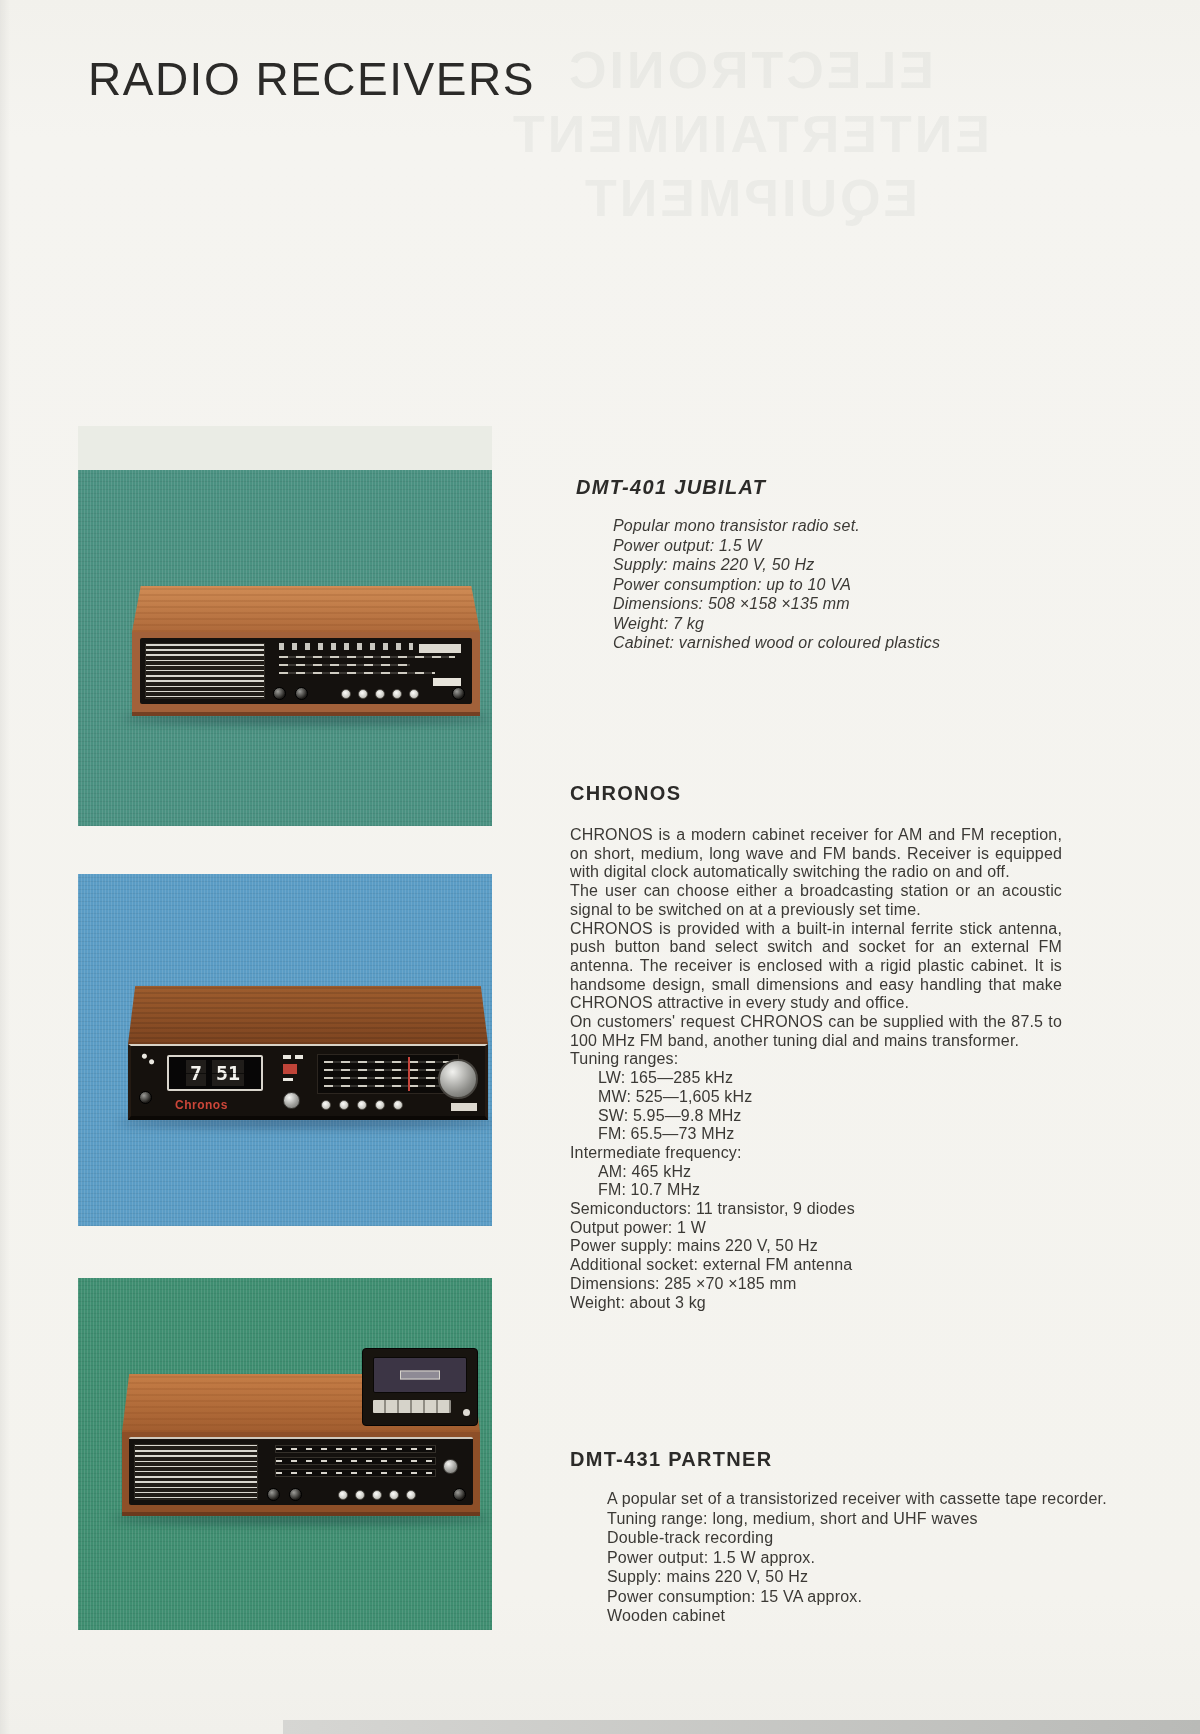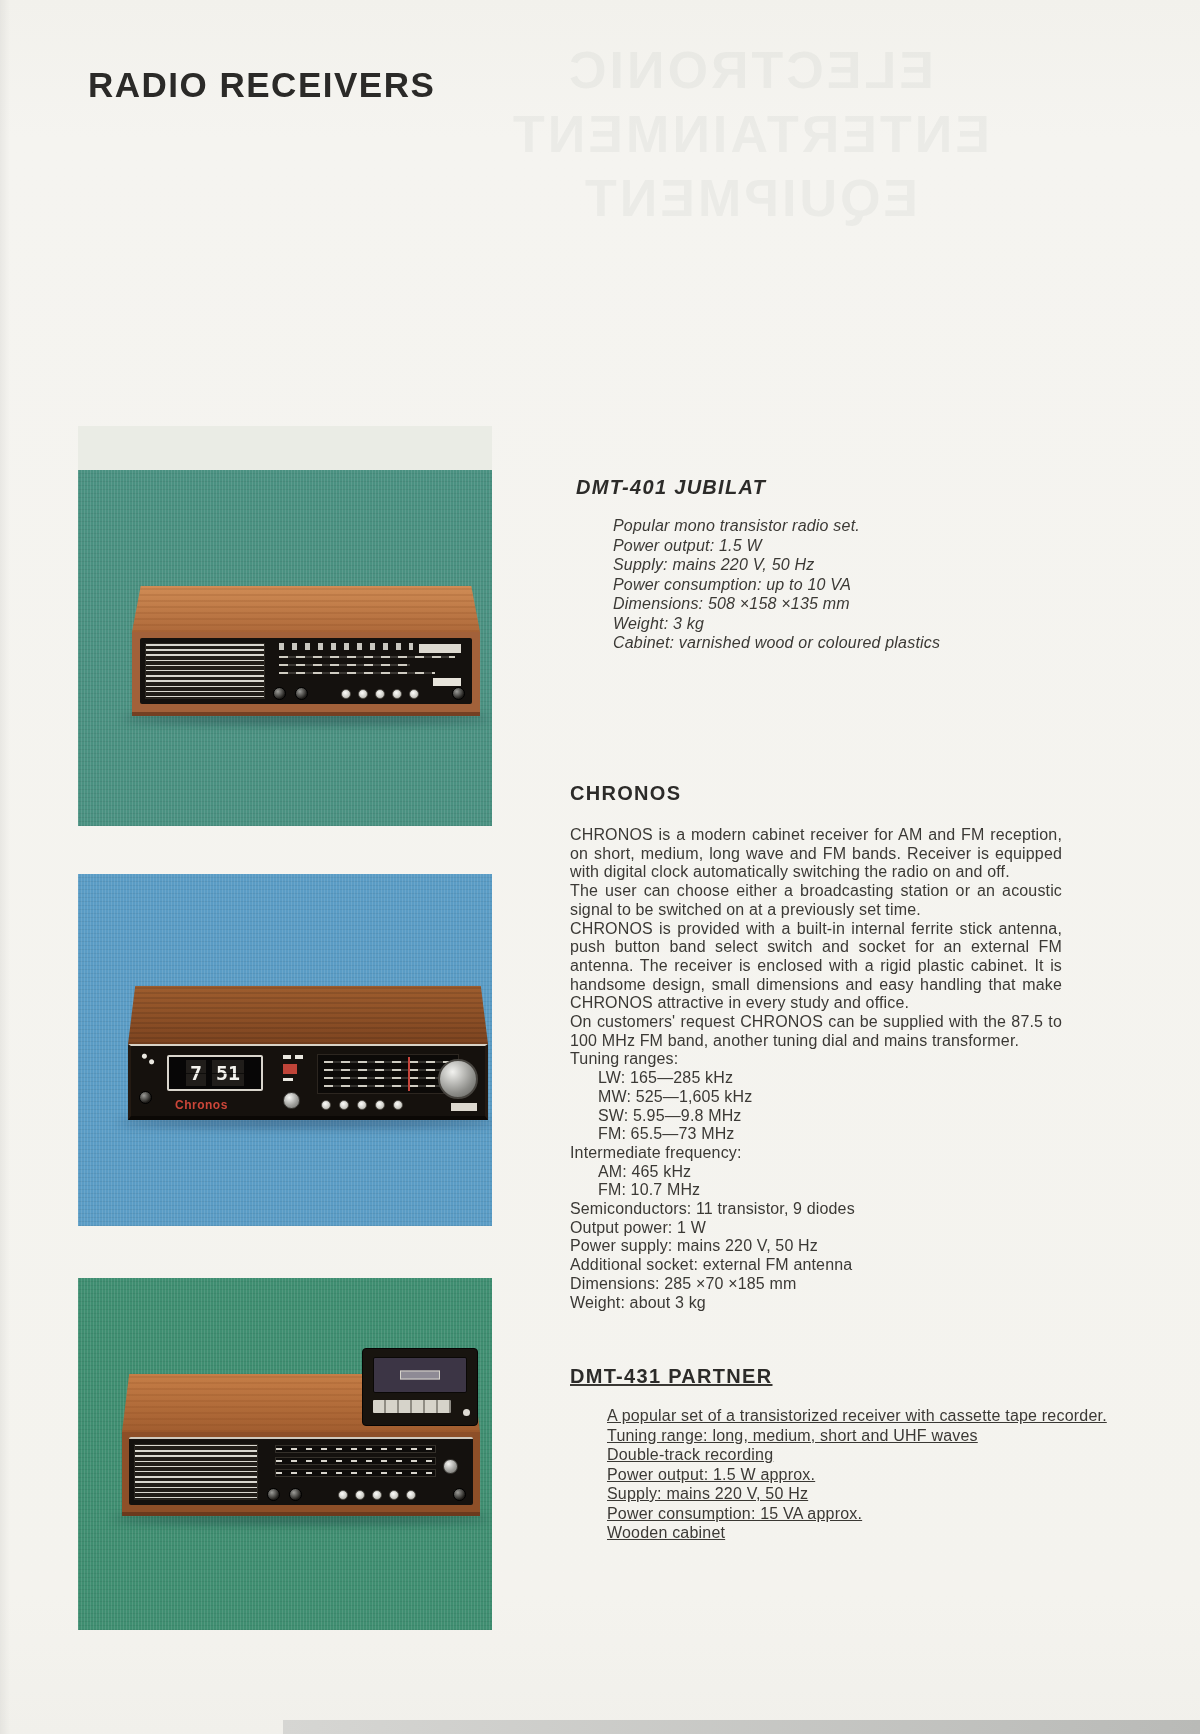--- a/index.html
+++ b/index.html
@@ -11,37 +11,37 @@
     font-family:"Liberation Sans", sans-serif;
     color:#3a3834;
   }
   .page-edge-left { position:absolute; left:0; top:0; bottom:0; width:10px;
     background:linear-gradient(90deg, rgba(0,0,0,.05), rgba(0,0,0,0)); }
   .scan-bottom { position:absolute; left:283px; right:0; bottom:0; height:14px;
     background:linear-gradient(90deg,#d6d6d3,#b9bab7); }
 
   
   .page-title {
-    position:absolute; left:88px; top:65px;
-    font-size:35px; font-weight:700; letter-spacing:1.5px; color:#2b2a28;
+    position:absolute; left:88px; top:52px;
+    font-size:46px; font-weight:400; letter-spacing:1.5px; color:#2b2a28;
   }
   .ghost {
     position:absolute; left:430px; top:38px; width:640px;
     transform:scaleX(-1);
     text-align:center; font-weight:800; font-size:52px; line-height:64px;
     letter-spacing:3px; color:rgba(55,70,80,0.05); user-select:none;
   }
 
   
   .spec-heading { font-weight:bold; font-size:20px; letter-spacing:1.3px; color:#2c2b29; }
   .block-jubilat { position:absolute; left:576px; top:476px; width:560px;font-style:italic; }
   .block-jubilat .spec-heading { margin-bottom:17px; }
   .block-chronos { position:absolute; left:570px; top:782px; width:492px; }
   .block-chronos .spec-heading { margin-bottom:21px; }
-  .block-partner { position:absolute; left:570px; top:1365px; width:560px;text-decoration:underline; }
+  .block-partner { position:absolute; left:570px; top:1448px; width:560px; }
   .block-partner .spec-heading { margin-bottom:18px; }
   .spec-lines { font-size:16px; line-height:19.5px; letter-spacing:0.2px; color:#3b3935;margin-left:37px; }
   .spec-line { white-space:nowrap; }
   .chronos-body { font-size:16px; line-height:18.7px; letter-spacing:0.15px; color:#3b3935; }
   .chronos-body p { text-align:justify; }
   .indent { padding-left:28px; white-space:nowrap; }
 
   
   .photo { position:absolute; left:78px; width:414px; overflow:hidden; }
   .photo-jubilat { top:426px; height:400px; background:#4a9181; }
@@ -277,21 +277,21 @@
   </div>
 
   <div class="block-jubilat">
     <div class="spec-heading">DMT-401 JUBILAT</div>
     <div class="spec-lines">
       <div class="spec-line">Popular mono transistor radio set.</div>
       <div class="spec-line">Power output: 1.5 W</div>
       <div class="spec-line">Supply: mains 220 V, 50 Hz</div>
       <div class="spec-line">Power consumption: up to 10 VA</div>
       <div class="spec-line">Dimensions: 508 ×158 ×135 mm</div>
-      <div class="spec-line">Weight: 3 kg</div>
+      <div class="spec-line">Weight: 7 kg</div>
       <div class="spec-line">Cabinet: varnished wood or coloured plastics</div>
     </div>
   </div>
 
   <div class="block-chronos">
     <div class="spec-heading">CHRONOS</div>
     <div class="chronos-body">
       <p>CHRONOS is a modern cabinet receiver for AM and FM reception, on short, medium, long wave and FM bands. Receiver is equipped with digital clock automatically switching the radio on and off.</p>
       <p>The user can choose either a broadcasting station or an acoustic signal to be switched on at a previously set time.</p>
       <p>CHRONOS is provided with a built-in internal ferrite stick antenna, push button band select switch and socket for an external FM antenna. The receiver is enclosed with a rigid plastic cabinet. It is handsome design, small dimensions and easy handling that make CHRONOS attractive in every study and office.</p>

